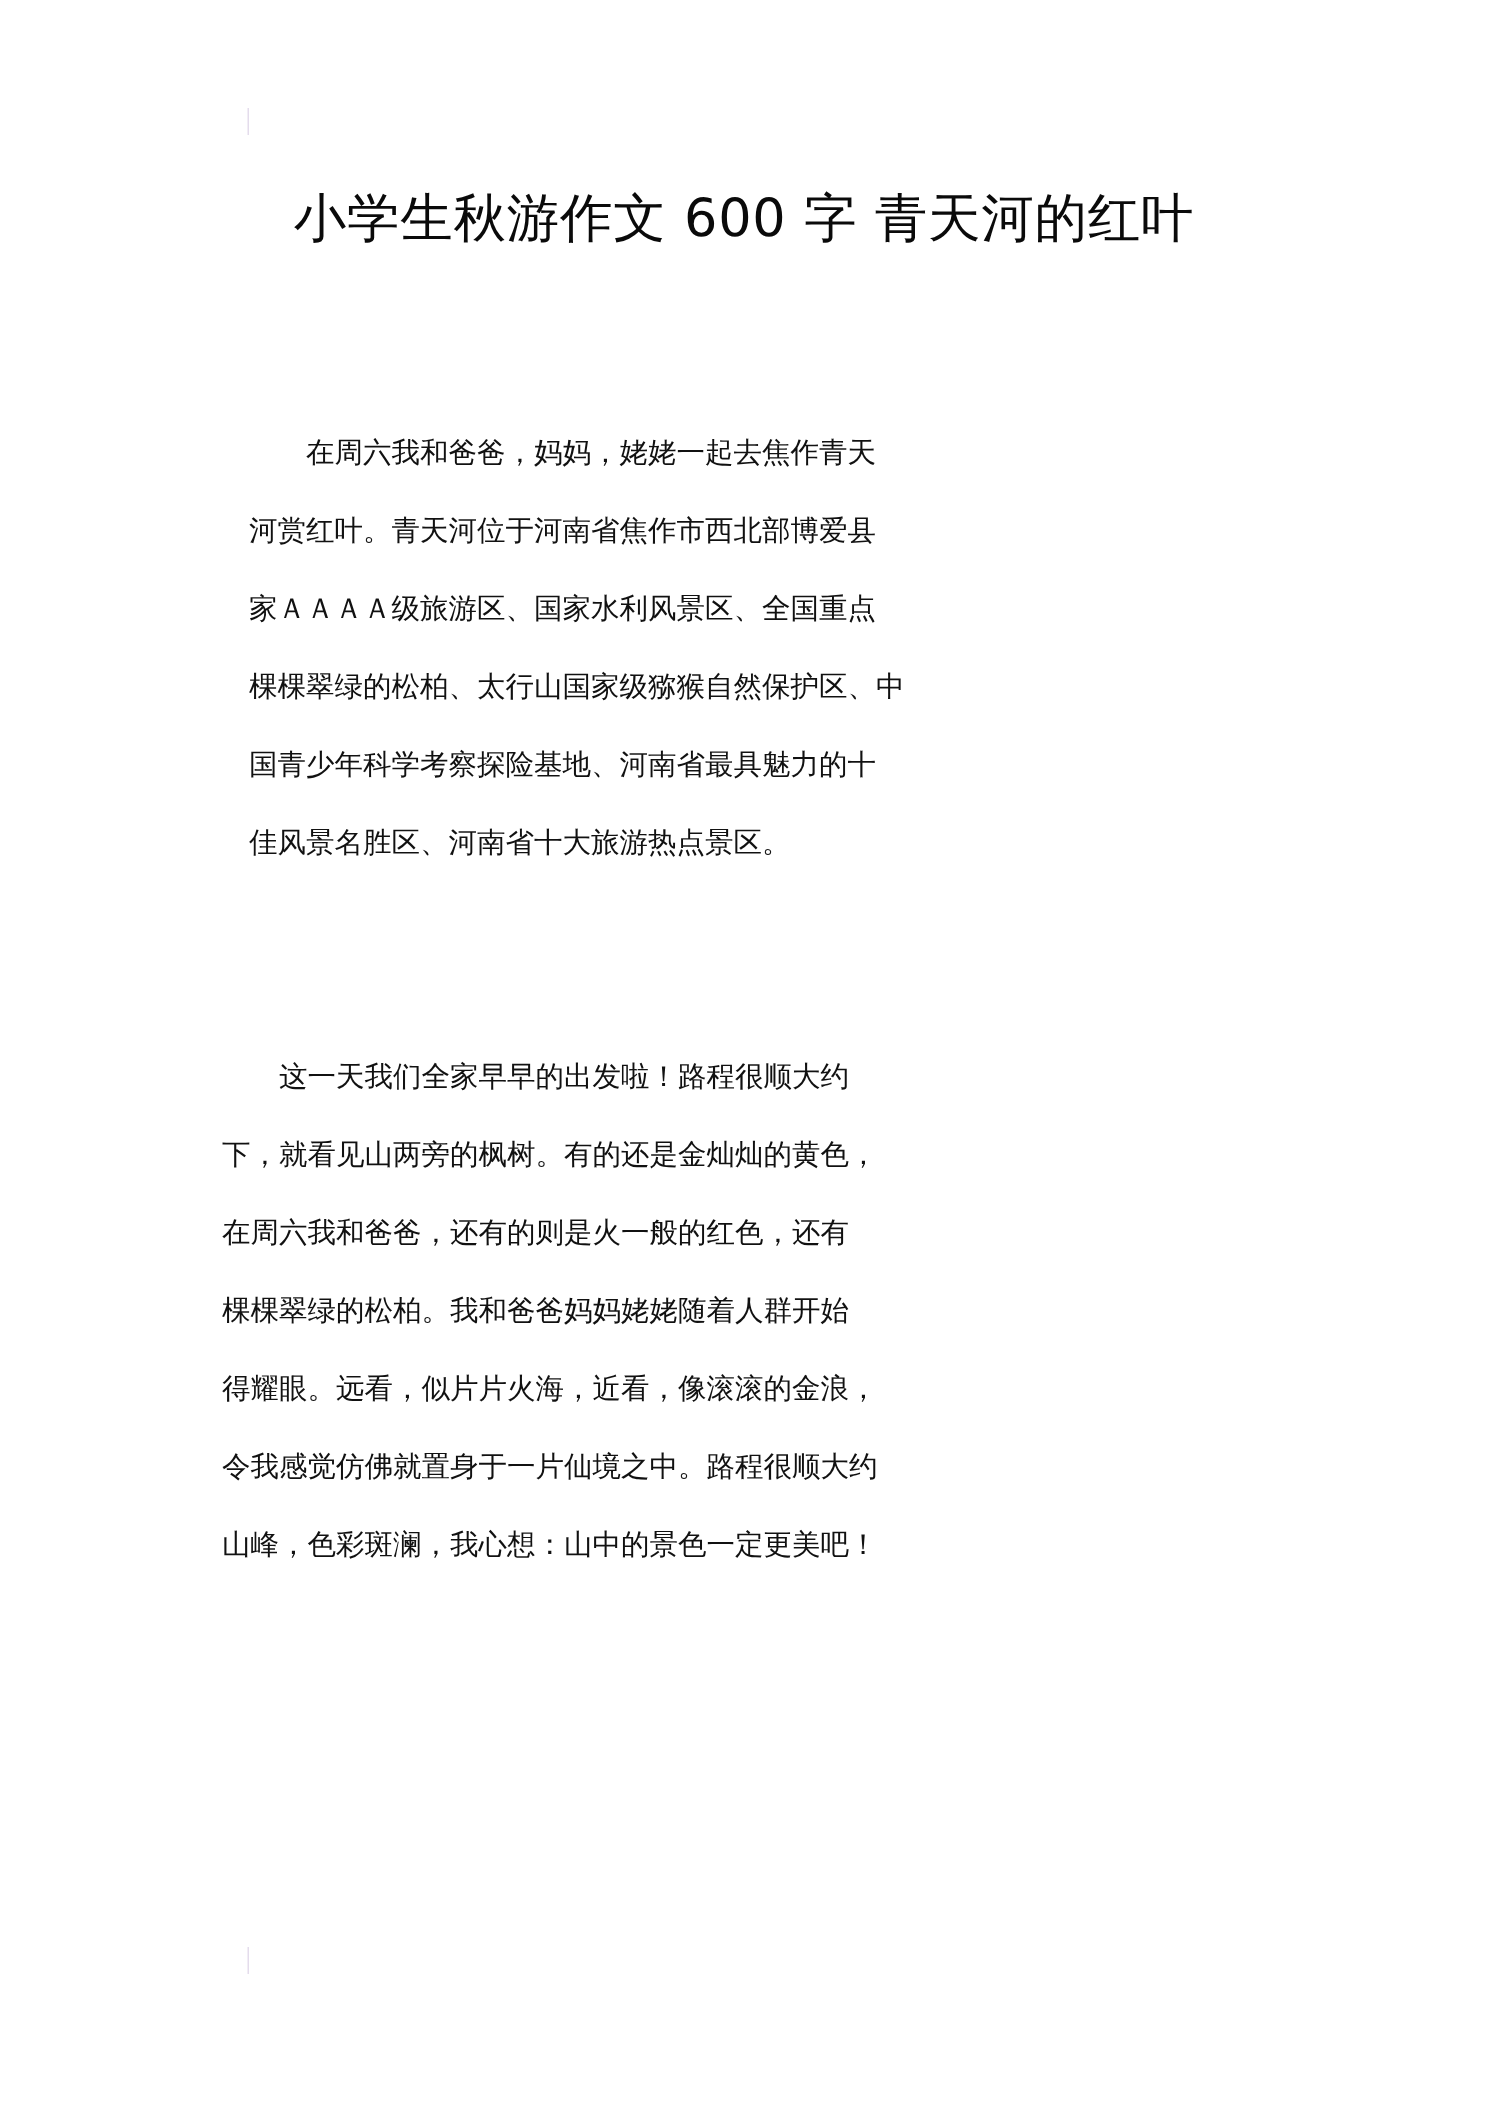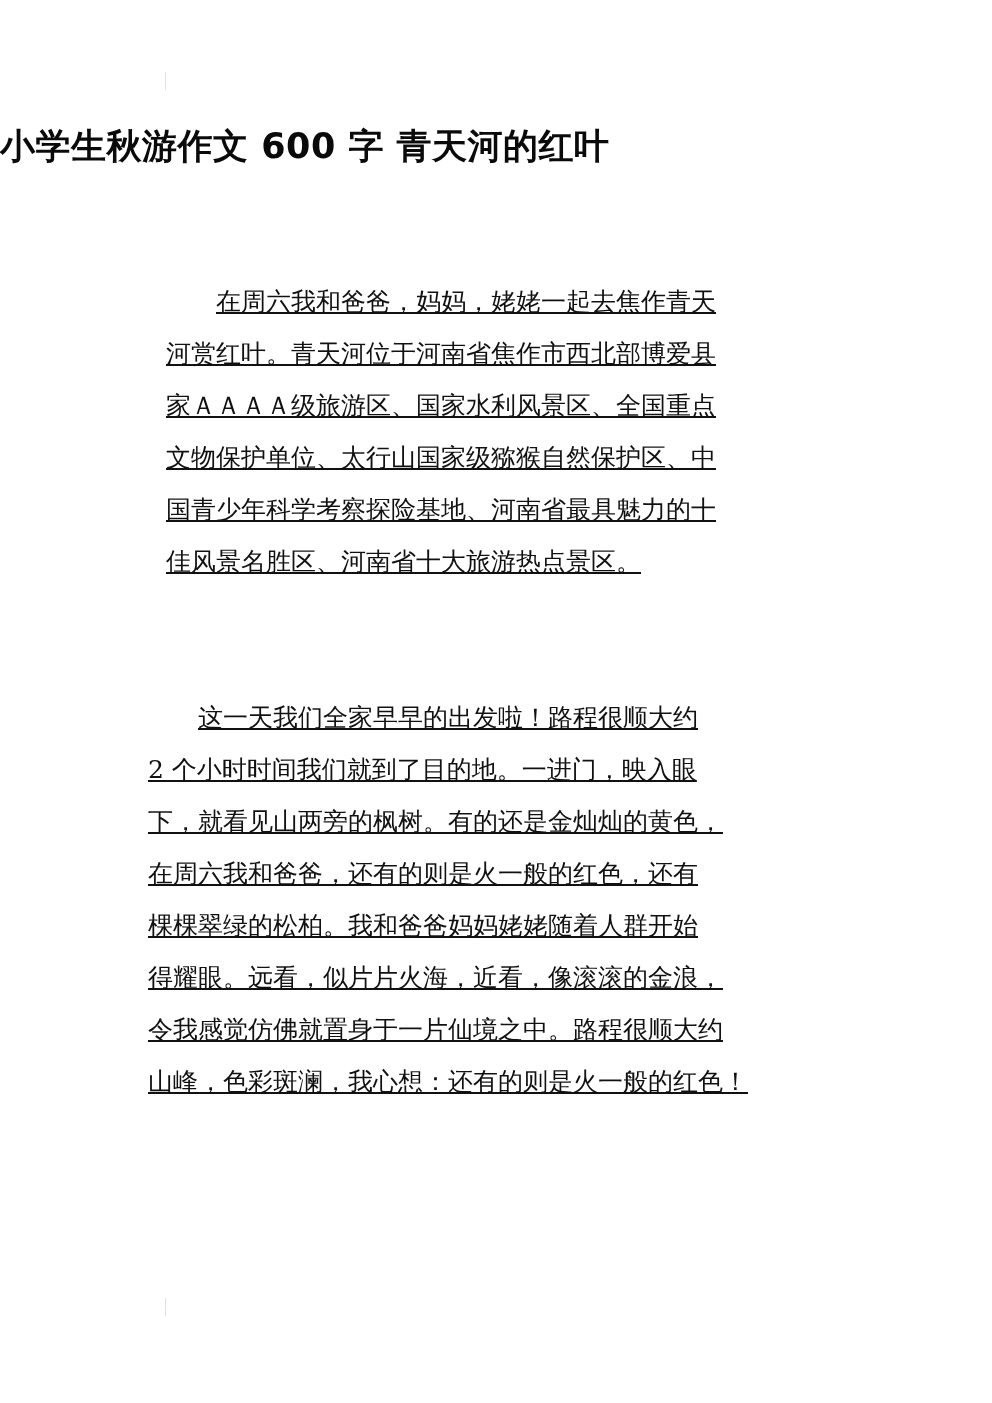--- a/index.html
+++ b/index.html
@@ -22,57 +22,56 @@
       height: 18px;
       background: #e4dcec;
     }
     .margin-mark.top { top: 72px; }
     .margin-mark.bottom { top: 1298px; }
     .title {
       position: absolute;
       top: 118px;
       left: 0;
       width: 992px;
+      text-align: center;
       font-family: "DejaVu Sans", "Liberation Sans", sans-serif;
-      font-weight: bold;
+      font-weight: normal;
       font-size: 35px;
       line-height: 56px;
       letter-spacing: 0.5px;
       color: #0a0a0a;
     }
     .content {
       position: absolute;
       left: 166px;
       width: 664px;
-      font-size: 25px;
+      font-size: 19px;
       line-height: 52px;
-      text-decoration: underline;
     }
     .para1 { position: absolute; top: 276px; left: 166px; width: 664px; }
     .para2 { position: absolute; top: 692px; left: 148px; width: 664px; }
   </style>
 </head>
 <body>
 
 <div class="margin-mark top"></div>
 <div class="margin-mark bottom"></div>
 
 <h1 class="title" style="margin:0;">小学生秋游作文 600 字  青天河的红叶</h1>
 
 <div class="content para1">
   <div style="padding-left:2em;">在周六我和爸爸，妈妈，姥姥一起去焦作青天</div>
   <div>河赏红叶。青天河位于河南省焦作市西北部博爱县</div>
   <div>家ＡＡＡＡ级旅游区、国家水利风景区、全国重点</div>
-  <div>文物保护单位、太行山国家级猕猴自然保护区、中</div>
+  <div>棵棵翠绿的松柏、太行山国家级猕猴自然保护区、中</div>
   <div>国青少年科学考察探险基地、河南省最具魅力的十</div>
   <div>佳风景名胜区、河南省十大旅游热点景区。</div>
 </div>
 
 <div class="content para2">
   <div style="padding-left:2em;">这一天我们全家早早的出发啦！路程很顺大约</div>
-  <div>2 个小时时间我们就到了目的地。一进门，映入眼</div>
   <div>下，就看见山两旁的枫树。有的还是金灿灿的黄色，</div>
   <div>在周六我和爸爸，还有的则是火一般的红色，还有</div>
   <div>棵棵翠绿的松柏。我和爸爸妈妈姥姥随着人群开始</div>
   <div>得耀眼。远看，似片片火海，近看，像滚滚的金浪，</div>
   <div>令我感觉仿佛就置身于一片仙境之中。路程很顺大约</div>
-  <div>山峰，色彩斑澜，我心想：还有的则是火一般的红色！</div>
+  <div>山峰，色彩斑澜，我心想：山中的景色一定更美吧！</div>
 </div>
 
 </body></html>

